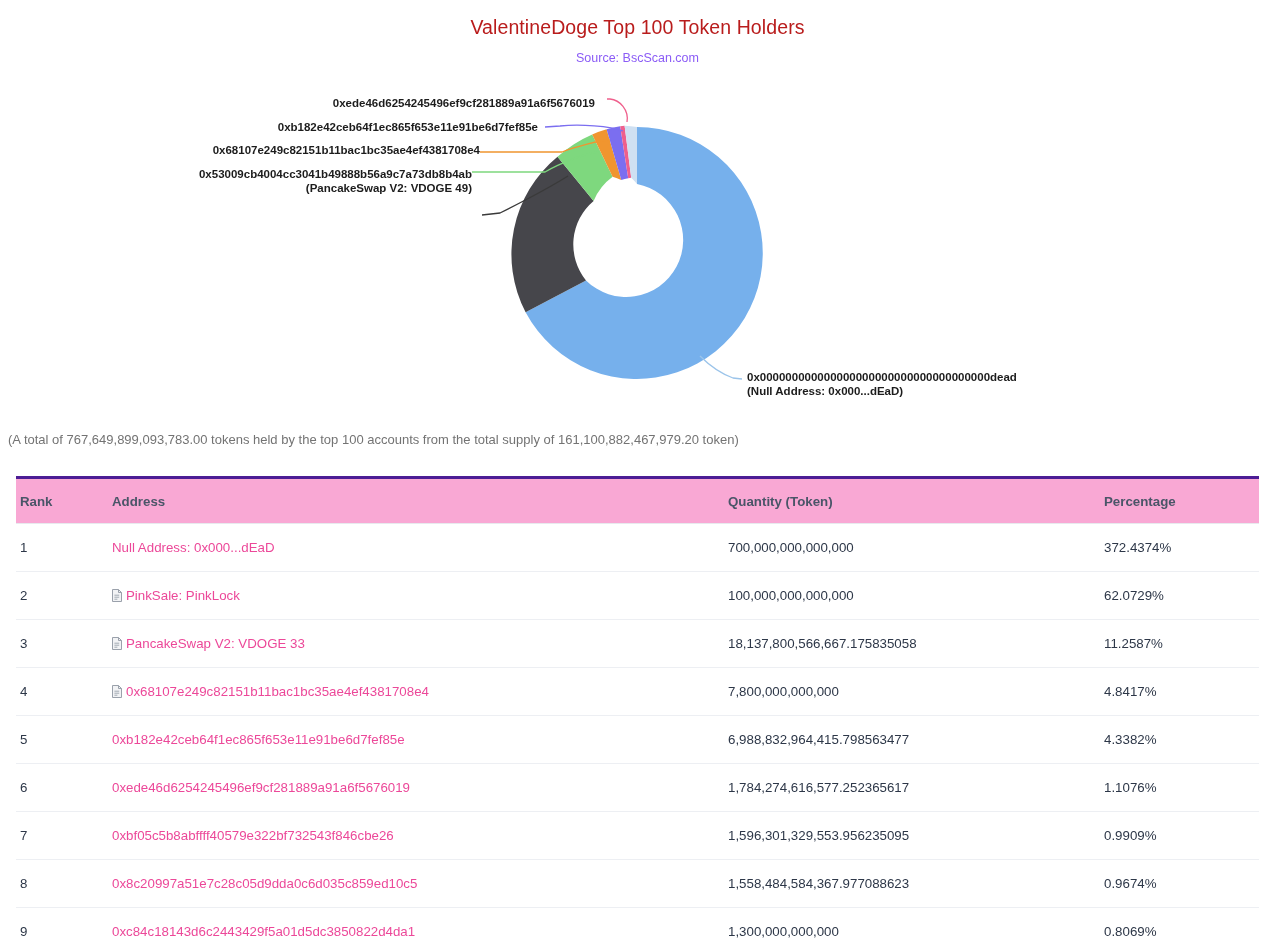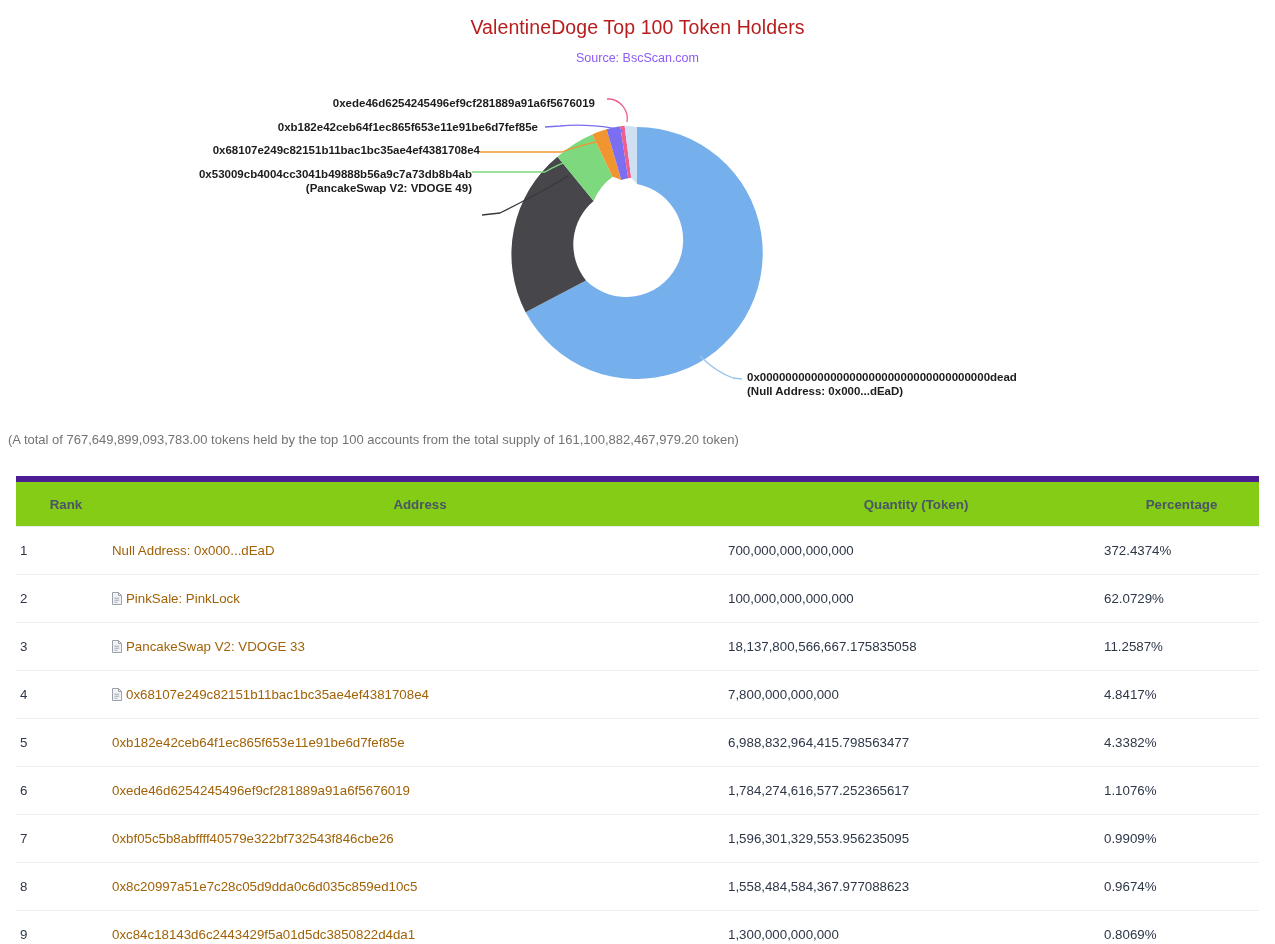--- a/index.html
+++ b/index.html
@@ -61,44 +61,44 @@
 
   
   .holders-table {
     position: absolute;
     top: 476px; left: 16px;
     width: 1243px;
     border-collapse: collapse;
     font-size: 13.3px;
   }
   .holders-table thead th {
-    background: #84cc16;
+    background: #f9a8d4;
     color: #4a5568;
     font-weight: bold;
-    text-align: center;
+    text-align: left;
     padding: 15px 0 14px 0;
     border-bottom: 1px solid #e8eaee;
-    border-top: 6px solid #4c1d95;
+    border-top: 3px solid #4c1d95;
     font-size: 13.3px;
   }
   .holders-table tbody td {
     padding: 16px 0 16px 0;
     border-bottom: 1px solid #edeff3;
     color: #2d3748;
     vertical-align: middle;
     font-size: 13.3px;
   }
   .col-rank    { width: 96px;  padding-left: 4px !important; }
   .col-address { width: 616px; margin-left: 36px; }
   .col-qty     { width: 376px; }
   .col-pct     { width: 155px; }
   .holders-table thead .col-rank { padding-left: 4px; }
 
   .addr-link {
-    color: #a16207;
+    color: #ec4899;
     text-decoration: none;
     cursor: pointer;
   }
 
   .contract-icon {
     display: inline-block;
     width: 10px; height: 13px;
     margin-right: 4px;
     vertical-align: -2px;
   }

